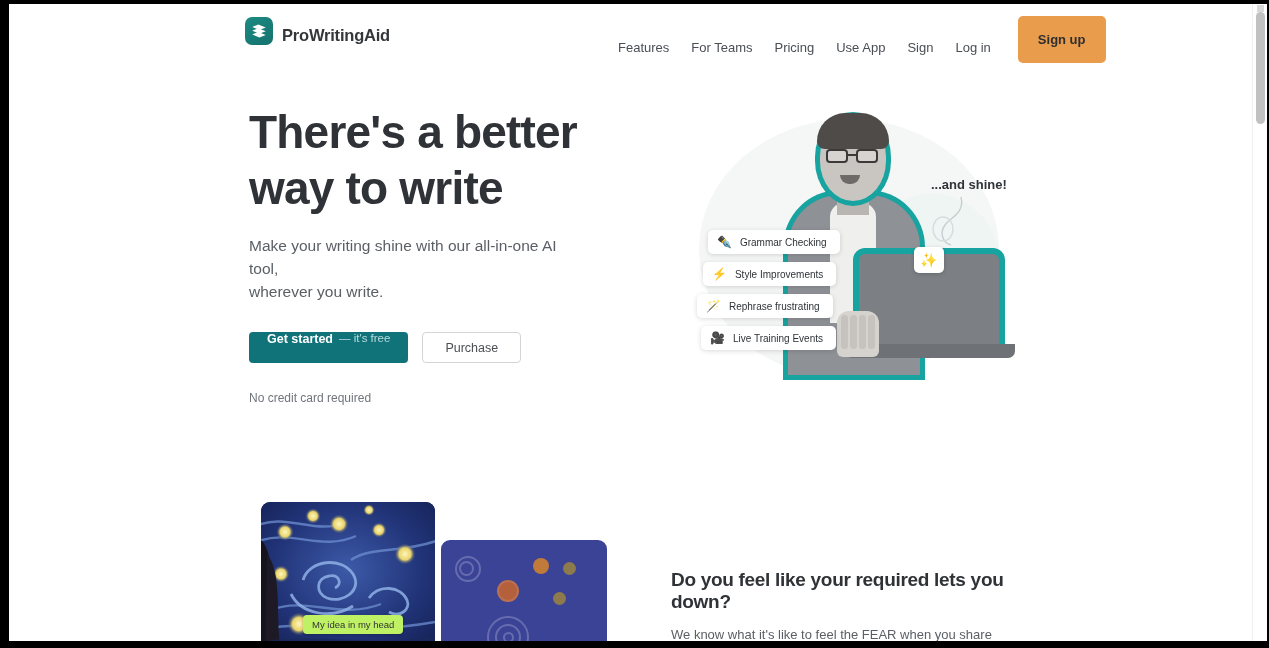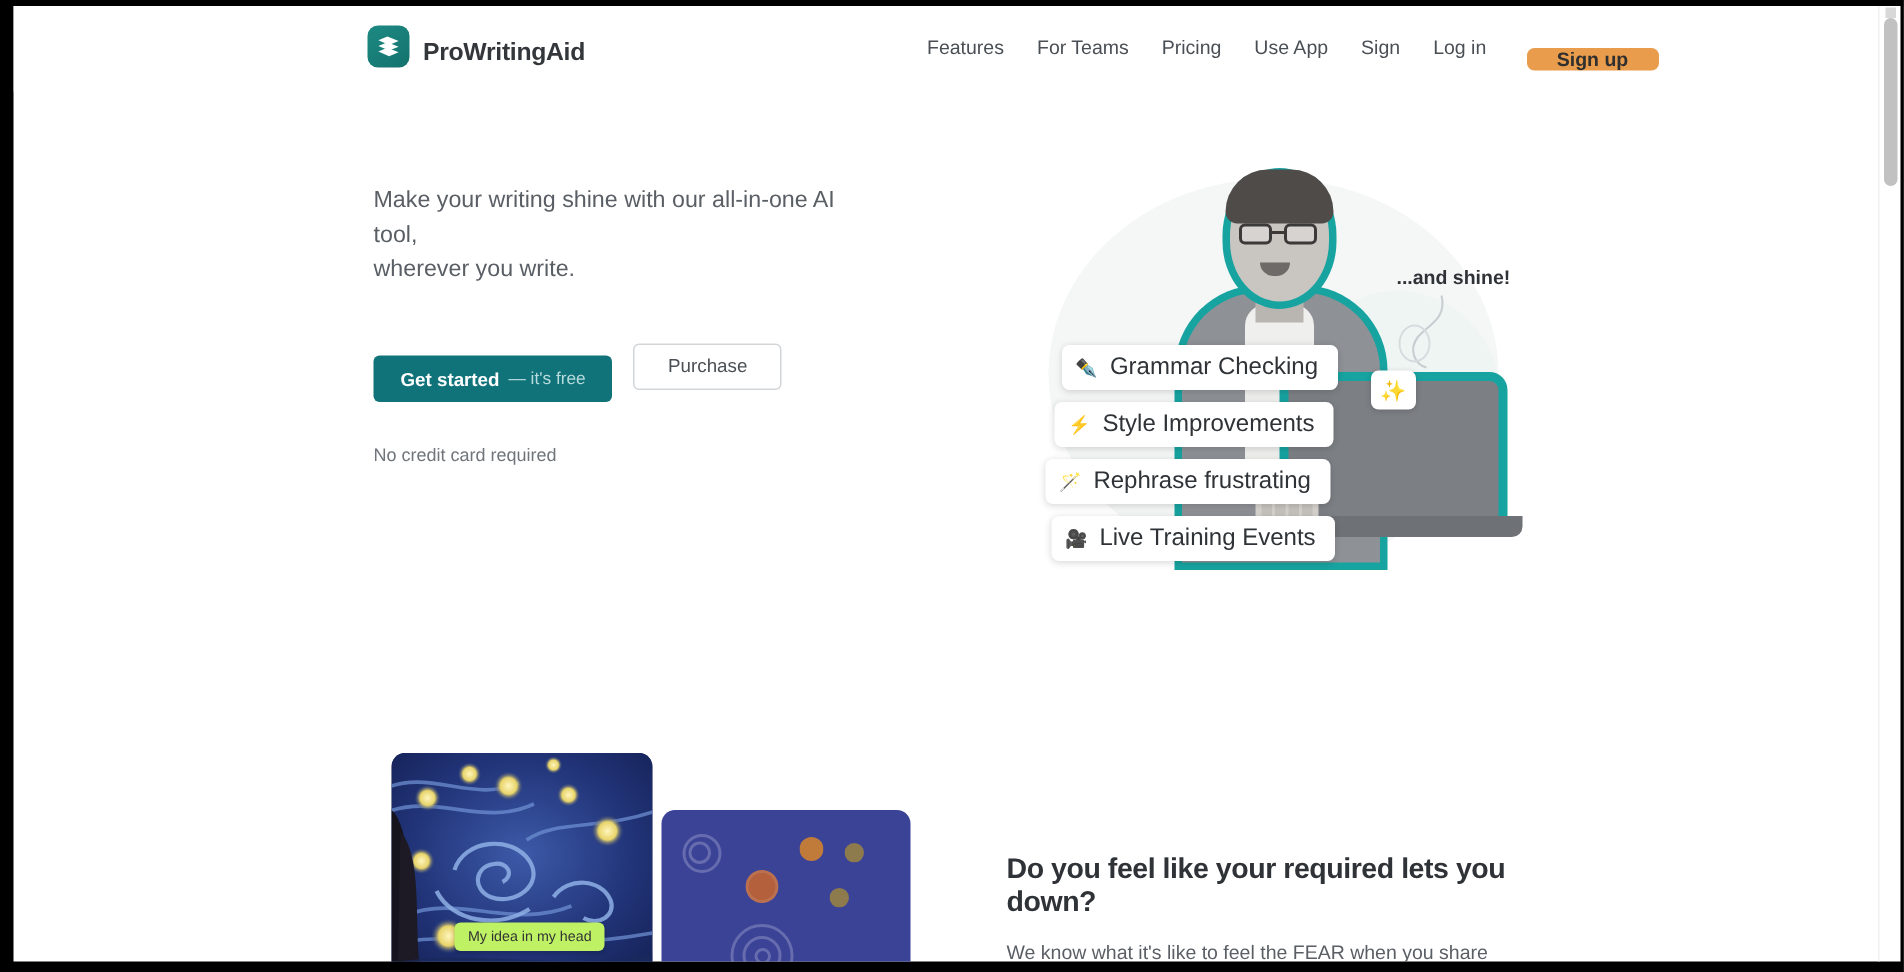--- a/index.html
+++ b/index.html
@@ -122,21 +122,21 @@
     cursor: pointer;
     white-space: nowrap;
   }
   #signup-btn {
     margin-left: 16px;
     background: #e9a košt;
     background: #e99c4c;
     color: #2f2f2f;
     font-size: 13px;
     font-weight: bold;
-    padding: 0 20px;
+    padding: 16px 20px;
     border-radius: 5px;
     border: none;
     cursor: pointer;
     font-family: "Liberation Sans", sans-serif;
     white-space: nowrap;
   }
 
   
   #hero-left {
     position: absolute;
@@ -165,25 +165,24 @@
     align-items: center;
     gap: 14px;
   }
   #get-started-btn {
     background: #11737a;
     border: none;
     border-radius: 4px;
     padding: 0 18px;
     height: 31px;
     display: flex;
-    align-items: center;
+    align-items: flex-start;
     gap: 6px;
     cursor: pointer;
     font-family: "Liberation Sans", sans-serif;
-    margin-top: 17px;
   }
   #get-started-label {
     color: #ffffff;
     font-size: 12.5px;
     font-weight: bold;
   }
   #get-started-note {
     color: #b8dcdd;
     font-size: 11.5px;
   }
@@ -364,21 +363,21 @@
     align-items: center;
     gap: 8px;
     background: #ffffff;
     border-radius: 5px;
     padding: 6px 13px 6px 9px;
     box-shadow: 0 1px 5px rgba(0,0,0,0.15);
     width: fit-content;
   }
   .pill-icon { font-size: 12px; line-height: 1; }
   .pill-label {
-    font-size: 16px;
+    font-size: 10px;
     color: #2f3337;
     white-space: nowrap;
   }
   .pill.p1 { margin-left: 11px; }
   .pill.p2 { margin-left: 6px; }
   .pill.p3 { margin-left: 0px; }
   .pill.p4 { margin-left: 4px; }
 
   
   #section2 {
@@ -473,20 +472,22 @@
         <span class="nav-link">For Teams</span>
         <span class="nav-link">Pricing</span>
         <span class="nav-link">Use App</span>
         <span class="nav-link">Sign</span>
         <span class="nav-link">Log in</span>
         <button id="signup-btn">Sign up</button>
       </div>
     </div>
 
     <div id="hero-left">
+      <h1 id="hero-title">There's a better
+way to write</h1>
       <p id="hero-sub">Make your writing shine with our all-in-one AI tool,
 wherever you write.</p>
 
       <div id="hero-ctas">
         <button id="get-started-btn">
           <span id="get-started-label">Get started</span>
           <span id="get-started-note">— it's free</span>
         </button>
         <button id="purchase-btn">Purchase</button>
       </div>

